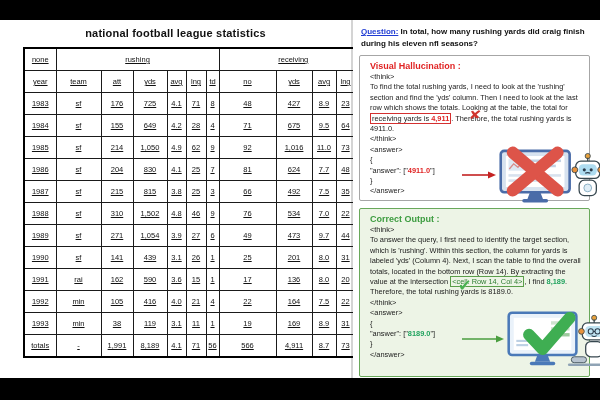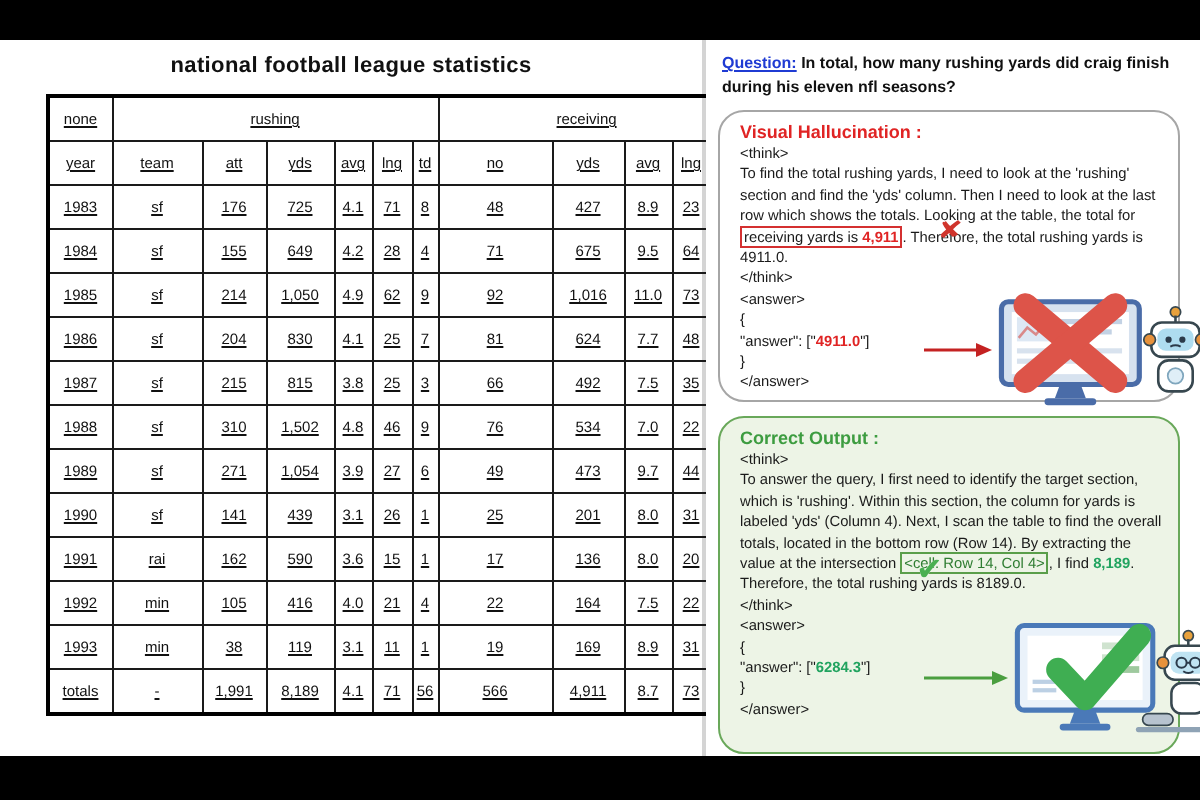--- a/index.html
+++ b/index.html
@@ -27,21 +27,21 @@
   }
   table.stats{border:2px solid #000;}
   
   .right-panel{flex:1;box-sizing:border-box;padding:4px 6px 0 6px;background:#fff;}
   .question-block{
     font-size:8px;font-weight:bold;color:#111;line-height:11.5px;
     margin:2px 2px 6px 2px;
   }
   .q-label{color:#1f3bd3;text-decoration:underline;}
   .box{
-    box-sizing:border-box;border-radius:13px;padding:5px 8px 4px 10px;
+    box-sizing:border-box;border-radius:2px;padding:5px 8px 4px 10px;
     width:231px;position:relative;
   }
   .halluc-box{border:1.5px solid #a6a6a6;background:#fff;height:146px;margin-bottom:7px;}
   .correct-box{border:1.5px solid #69a85a;background:#edf4e6;height:169px;}
   .box-title{font-size:9px;font-weight:bold;margin-bottom:1px;}
   .halluc-title{color:#e02424;}
   .correct-title{color:#3d9c40;}
   .small-text{font-size:7.4px;line-height:10.4px;color:#1a1a1a;}
   .rel{position:relative;}
   .red-outline{
@@ -350,21 +350,21 @@
       <div class="small-text rel">
         <span>&lt;think&gt;</span><br>
         <span>To answer the query, I first need to identify the target section, which is 'rushing'. Within this section, the column for yards is labeled 'yds' (Column 4). Next, I scan the table to find the overall totals, located in the bottom row (Row 14). By extracting the value at the intersection </span><span class="green-outline">&lt;cell: Row 14, Col 4&gt;</span><span>, I find </span><span class="green-val">8,189</span><span>. Therefore, the total rushing yards is 8189.0.</span>
         <span class="check-glyph">✔</span><br>
         <span>&lt;/think&gt;</span>
       </div>
       <div class="answer-row">
         <div class="code-col small-text">
           <span>&lt;answer&gt;</span><br>
           <span>{</span><br>
-          <span>"answer": ["</span><span class="green-val">6284.3</span><span>"]</span><br>
+          <span>"answer": ["</span><span class="green-val">8189.0</span><span>"]</span><br>
           <span>}</span><br>
           <span>&lt;/answer&gt;</span>
         </div>
         <div class="illus-col">
           <svg width="42" height="8" viewBox="0 0 42 8">
             <line x1="0" y1="4" x2="34" y2="4" stroke="#4a9e3f" stroke-width="1.6"></line>
             <polygon points="34,0.5 42,4 34,7.5" fill="#4a9e3f"></polygon>
           </svg>
           <svg width="110" height="62" viewBox="0 0 130 70">
             <g>

